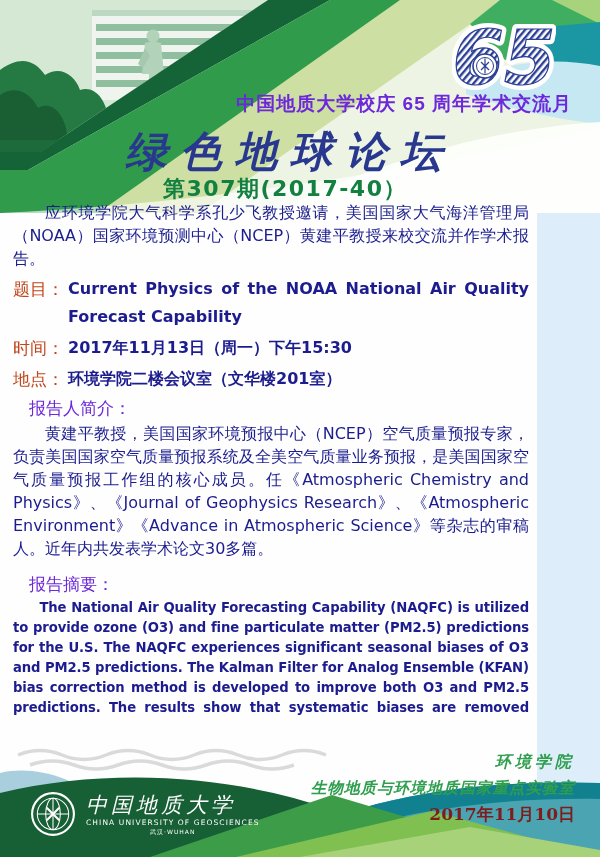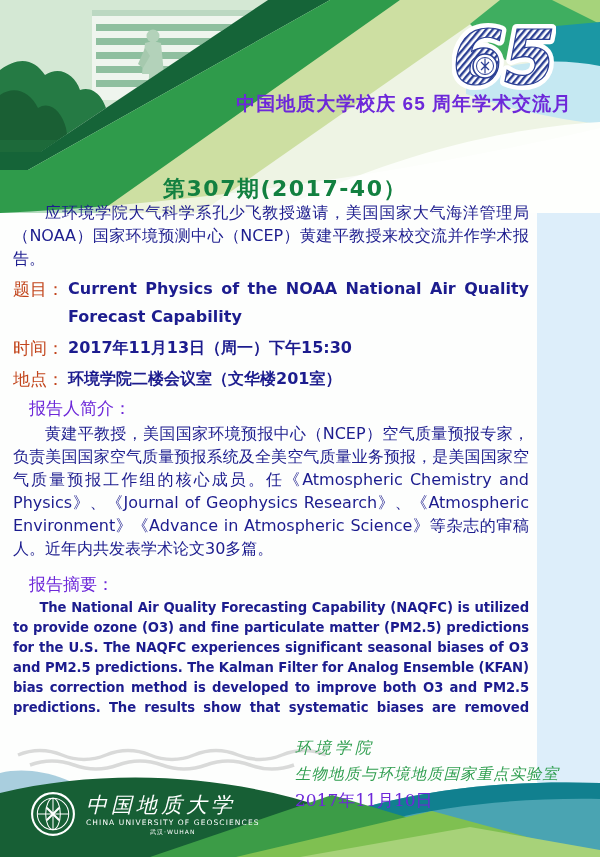--- a/index.html
+++ b/index.html
@@ -32,25 +32,25 @@
   .sec-label { font-size:17px; color:#6d28d9; line-height:24px; margin:3px 0 2px 16px; }
   .bio { font-size:16px; line-height:23px; color:#1c1c8e; text-indent:2em; margin-bottom:12px; }
   .abstract { font-size:13.2px; font-weight:bold; line-height:20px; color:#1c1c8e; text-indent:2em; letter-spacing:-0.1px; }
 
   
   .footer { position:absolute; left:0; bottom:0; width:600px; height:132px; }
   .footer svg.waves { position:absolute; left:0; top:0; }
   .welcome { position:absolute; left:32px; top:2px; font-size:37px; font-weight:bold;
     font-family:"DejaVu Serif","Liberation Serif",serif; letter-spacing:3px; white-space:nowrap;
     text-shadow:2px 3px 3px rgba(110,110,110,0.55); }
-  .signature { position:absolute; left:295px; top:10px; width:280px; text-align:left;
-    color:#2f9e4f; font-style:italic; font-weight:normal; }
+  .signature { position:absolute; left:295px; top:24px; width:280px; text-align:right;
+    color:#2f9e4f; font-style:italic; font-weight:bold; }
   .signature .s1 { font-size:16px; line-height:26px; letter-spacing:4px; }
   .signature .s2 { font-size:15.5px; line-height:26px; letter-spacing:1px; }
-  .signature .s3 { font-size:17px; line-height:26px; color:#6d28d9; font-family:"DejaVu Serif",serif; font-style:normal; }
+  .signature .s3 { font-size:17px; line-height:26px; color:#7f1d1d; font-family:"DejaVu Serif",serif; font-style:normal; }
   .univ-logo { position:absolute; left:30px; top:66px; display:flex; align-items:center; }
   .univ-emblem { width:46px; height:46px; flex:0 0 auto; }
   .univ-text { margin-left:10px; color:#ffffff; }
   .univ-cn { font-family:"DejaVu Serif","Liberation Serif",serif; font-style:italic; font-weight:normal;
     font-size:21px; letter-spacing:4px; line-height:24px; white-space:nowrap; }
   .univ-en { font-size:7.5px; letter-spacing:1.1px; line-height:11px; white-space:nowrap; }
   .univ-city { font-size:6px; letter-spacing:1px; text-align:center; line-height:8px; }
 </style>
 </head>
 <body>
@@ -111,20 +111,21 @@
         </pattern>
       </defs>
       <text x="52" y="70" text-anchor="middle" font-size="74" font-weight="bold" font-style="italic" font-family="'DejaVu Sans', sans-serif" fill="#ffffff" stroke="#ffffff" stroke-width="10" stroke-linejoin="round">65</text>
       <text x="52" y="70" text-anchor="middle" font-size="74" font-weight="bold" font-style="italic" font-family="'DejaVu Sans', sans-serif" fill="url(#stripes65)" stroke="#2b3f94" stroke-width="1.2">65</text>
       <circle cx="33" cy="52" r="12" fill="#ffffff" stroke="#2b3f94" stroke-width="1.6"></circle>
       <circle cx="33" cy="52" r="8.5" fill="none" stroke="#2b3f94" stroke-width="1"></circle>
       <path d="M29,56 L37,48 M29,48 L37,56 M33,44.5 V59.5" stroke="#2b3f94" stroke-width="1.2"></path>
     </svg>
 
     <div class="anniversary">中国地质大学校庆 65 周年学术交流月</div>
+    <div class="forum-title">绿色地球论坛</div>
     <div class="forum-issue">第307期(2017-40）</div>
   </div>
 
   <div class="right-stripe"></div>
 
   <div class="content">
     <p class="intro">应环境学院大气科学系孔少飞教授邀请，美国国家大气海洋管理局（NOAA）国家环境预测中心（NCEP）黄建平教授来校交流并作学术报告。</p>
 
     <div class="row topic">
       <span class="lbl">题目：</span>

